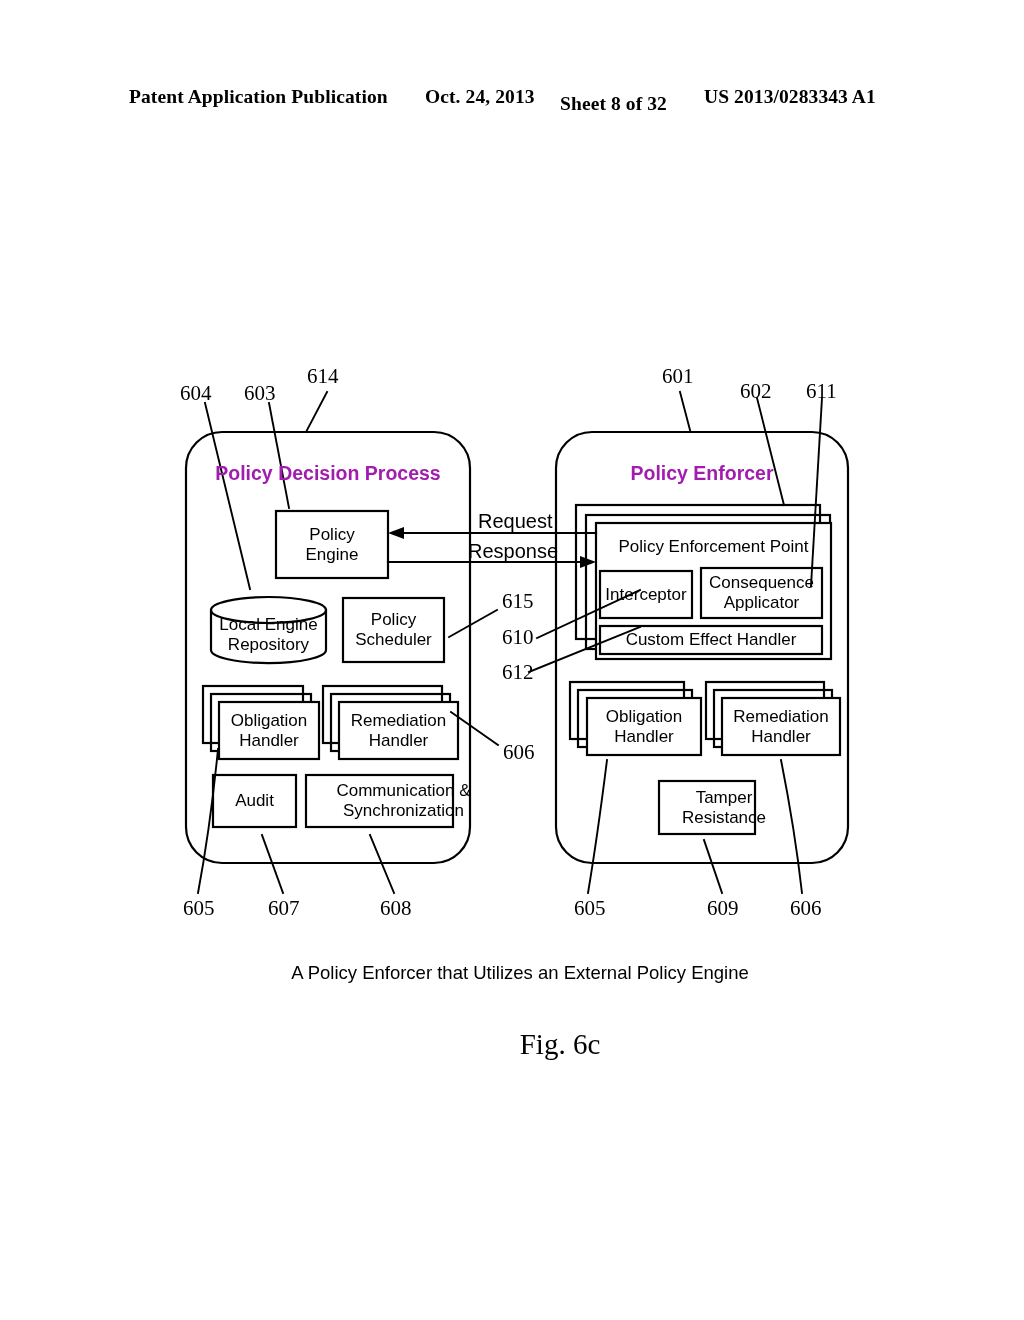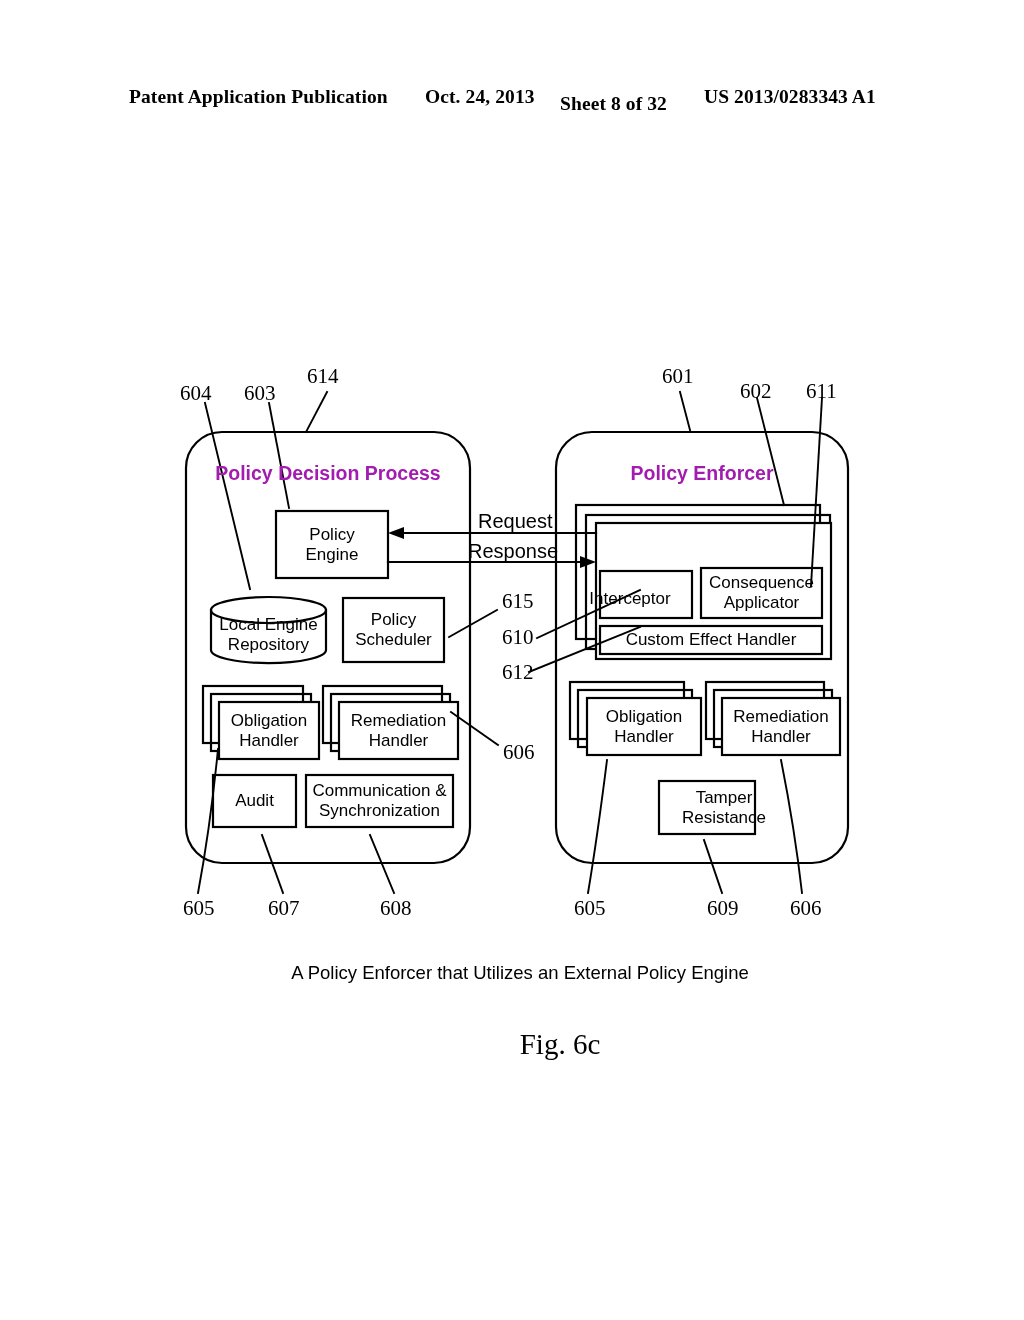--- a/index.html
+++ b/index.html
@@ -237,25 +237,26 @@
 Scheduler</div>
 
   <div class="boxtext" style="left:219px; top:702px; width:100px; height:57px;">Obligation
 Handler</div>
 
   <div class="boxtext" style="left:339px; top:702px; width:119px; height:57px;">Remediation
 Handler</div>
 
   <div class="boxtext" style="left:213px; top:775px; width:83px; height:52px;">Audit</div>
 
-  <div class="boxtext" style="left:306px; top:775px; width:147px; height:52px;">Communication &amp;
+  <div class="boxtext" style="left:306px; top:775px; width:147px; height:52px;padding-left:24px;">Communication &amp;
 Synchronization</div>
 
-
-  <div class="boxtext" style="left:584px; top:571px; width:92px; height:55px;border-radius:10px;">Interceptor</div>
+  <div class="boxtext" style="left:596px; top:534px; width:235px; height:26px;">Policy Enforcement Point</div>
+
+  <div class="boxtext" style="left:600px; top:571px; width:92px; height:47px;border-radius:10px;">Interceptor</div>
 
   <div class="boxtext" style="left:701px; top:568px; width:121px; height:50px;">Consequence
 Applicator</div>
 
   <div class="boxtext" style="left:600px; top:626px; width:222px; height:28px;">Custom Effect Handler</div>
 
   <div class="boxtext" style="left:587px; top:698px; width:114px; height:57px;">Obligation
 Handler</div>
 
   <div class="boxtext" style="left:722px; top:698px; width:118px; height:57px;">Remediation

